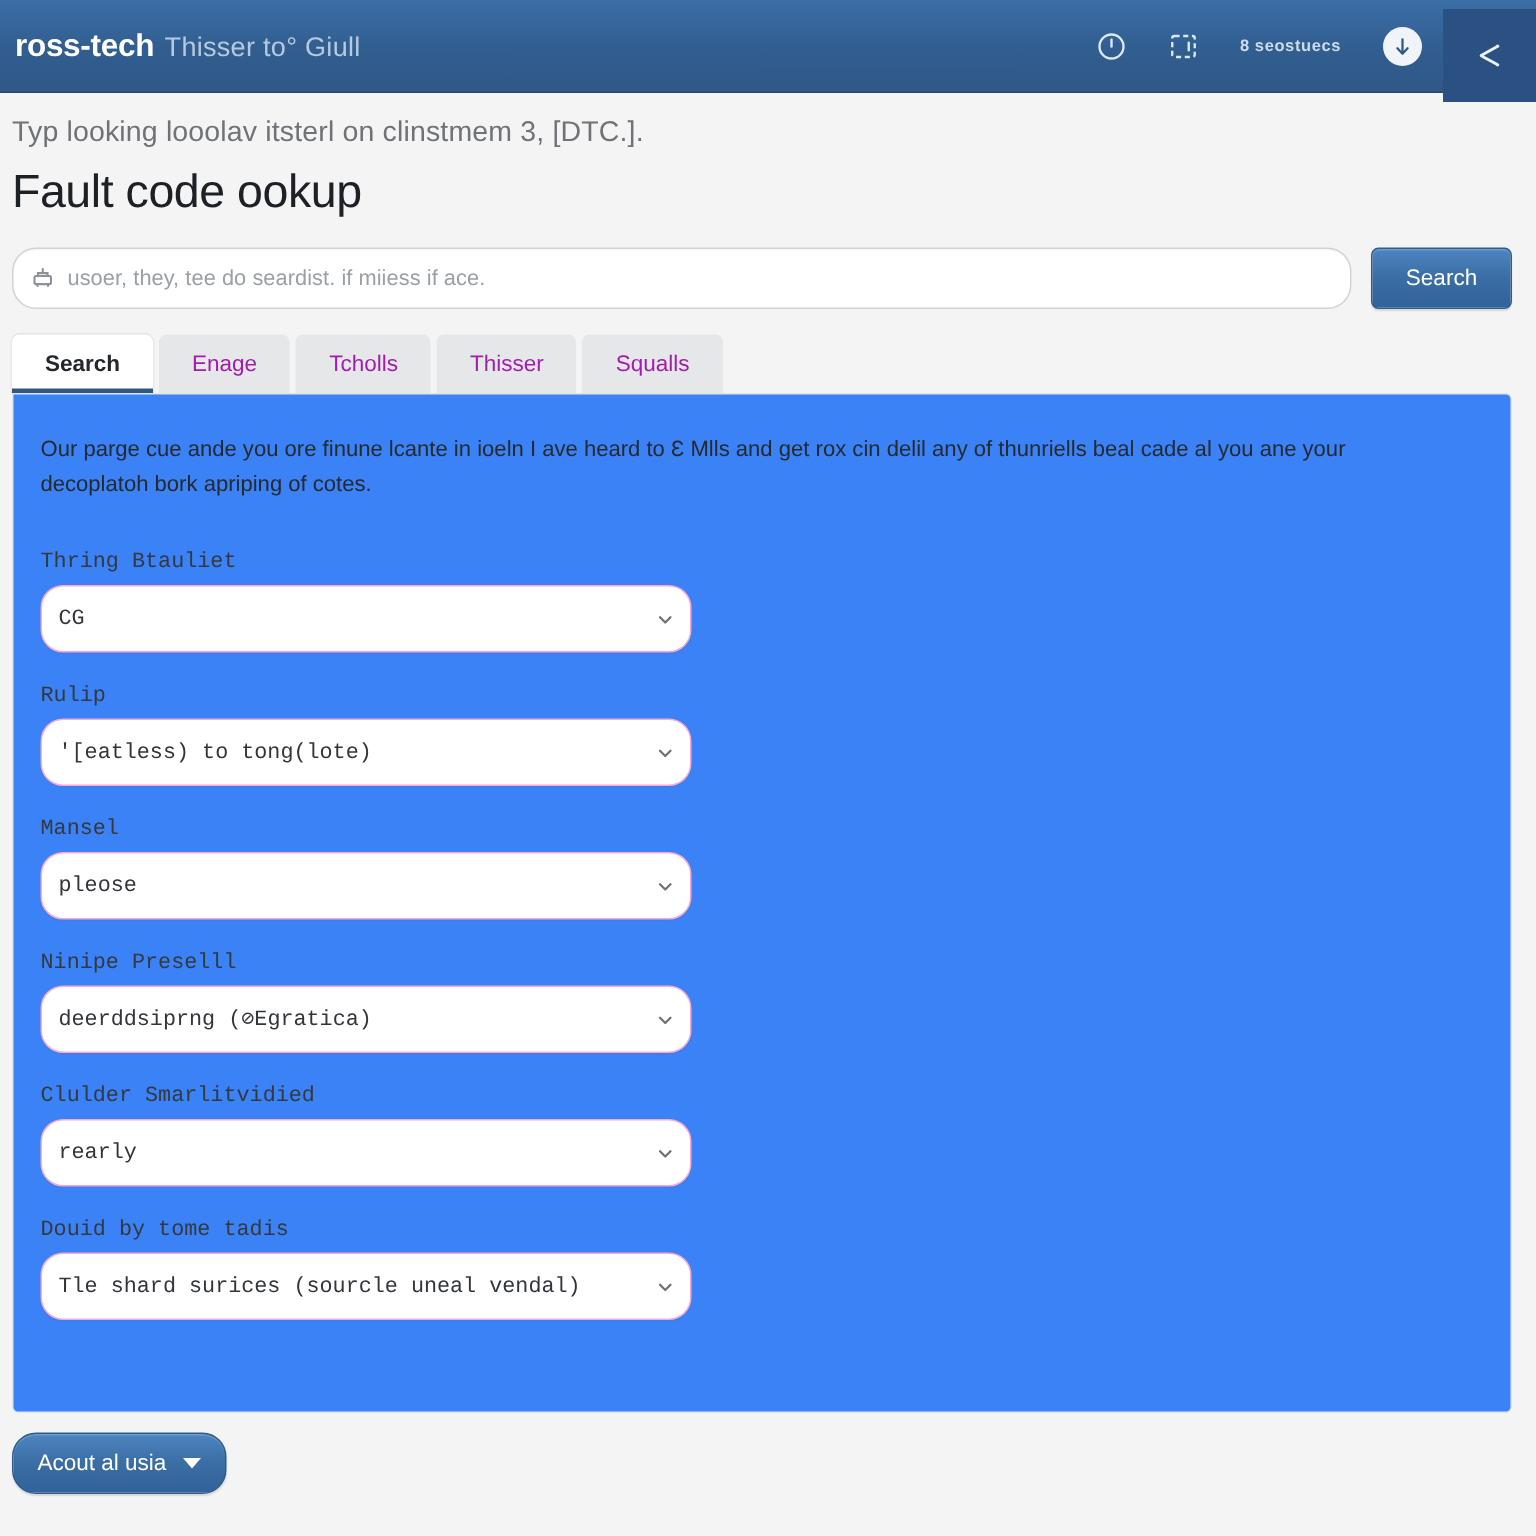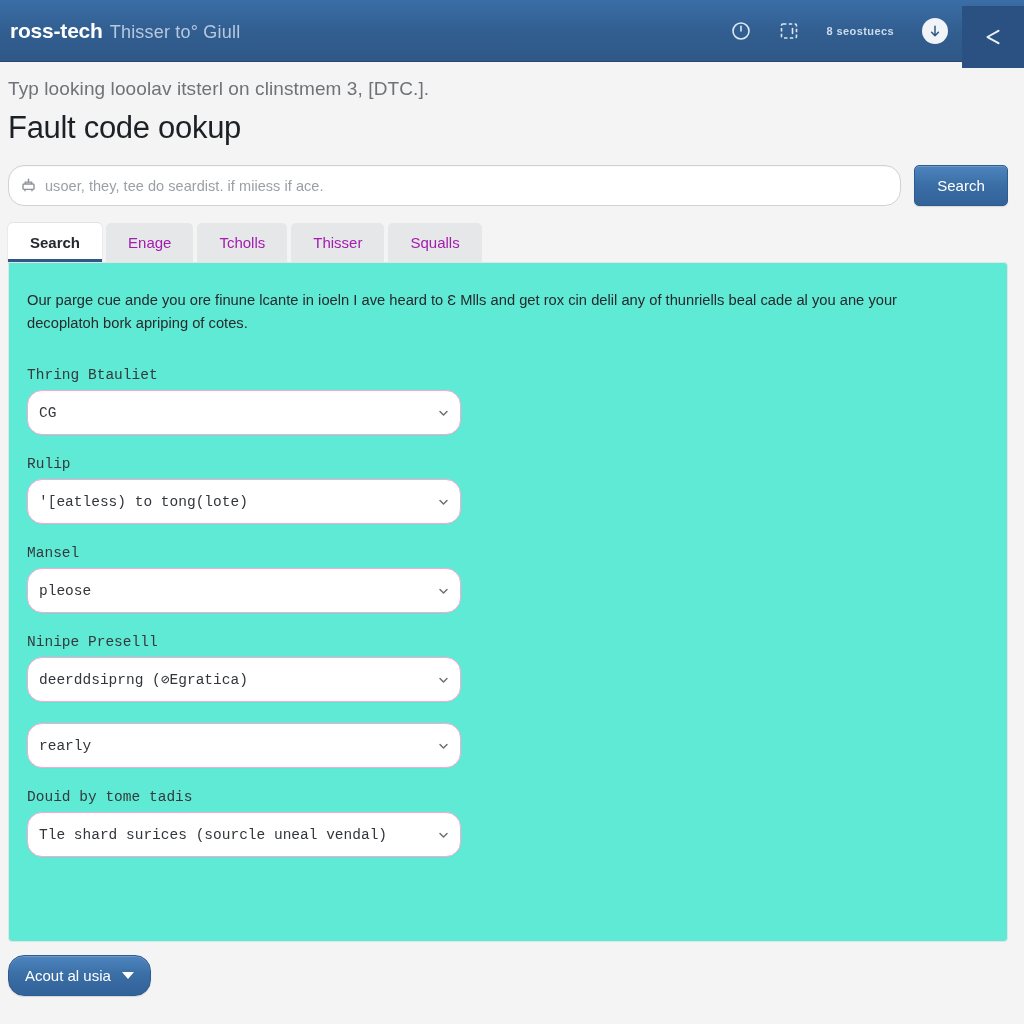--- a/index.html
+++ b/index.html
@@ -176,21 +176,21 @@
   .tab.active::after {
     content: "";
     position: absolute;
     left: 0; right: 0; bottom: 0;
     height: 3px;
     background: #2f5888;
   }
 
   
   .panel {
-    background: #5eead4;
+    background: #3b82f6;
     border: 1px solid #e3e4e6;
     border-radius: 0 4px 4px 4px;
     margin: 0 16px 0 8px;
     min-height: 680px;
     padding: 26px 36px 30px 18px;
     box-sizing: border-box;
   }
   .intro {
     color: #26292d;
     font-size: 14.7px;
@@ -398,20 +398,21 @@
           <span class="select-caret">
             <svg width="13" height="13" viewBox="0 0 13 13" fill="none">
                 <path d="M3 5l3.5 3.5L10 5" stroke="#6d7278" stroke-width="1.5" stroke-linecap="round" stroke-linejoin="round"></path>
               </svg>
           </span>
         </div>
       </div>
 
 
       <div class="field-group">
+        <div class="field-label">Clulder Smarlitvidied</div>
         <div class="select-box">
           <span class="select-value">rearly</span>
           <span class="select-caret">
             <svg width="13" height="13" viewBox="0 0 13 13" fill="none">
                 <path d="M3 5l3.5 3.5L10 5" stroke="#6d7278" stroke-width="1.5" stroke-linecap="round" stroke-linejoin="round"></path>
               </svg>
           </span>
         </div>
       </div>
 

